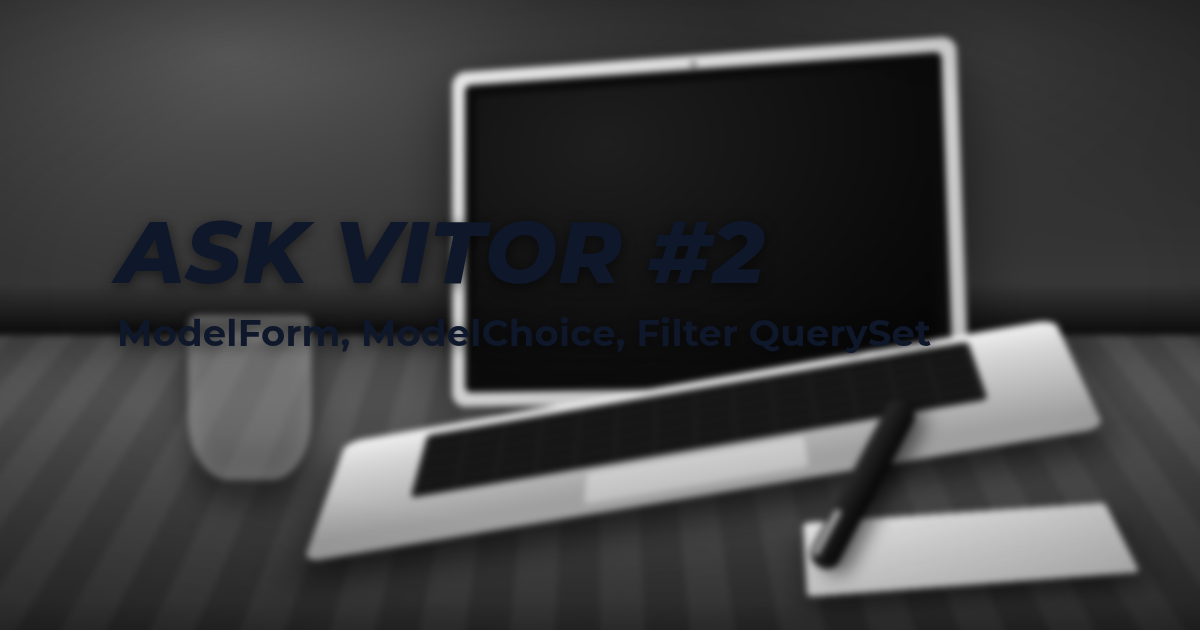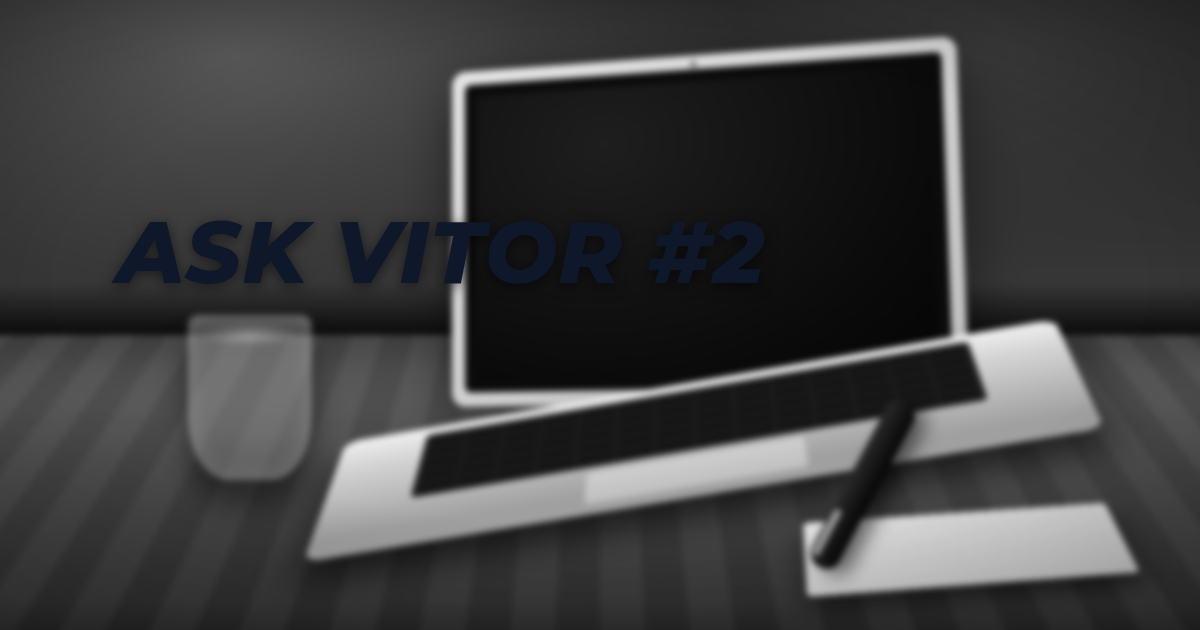--- a/index.html
+++ b/index.html
@@ -324,13 +324,14 @@
   </div>
 
   <div class="notebook"></div>
   <div class="pen"></div>
 </div>
 
 <div class="vignette"></div>
 
 <div class="text-block">
   <div class="title">ASK VITOR #2</div>
+  <div class="subtitle">ModelForm, ModelChoice, Filter QuerySet</div>
 </div>
 
 </body></html>

